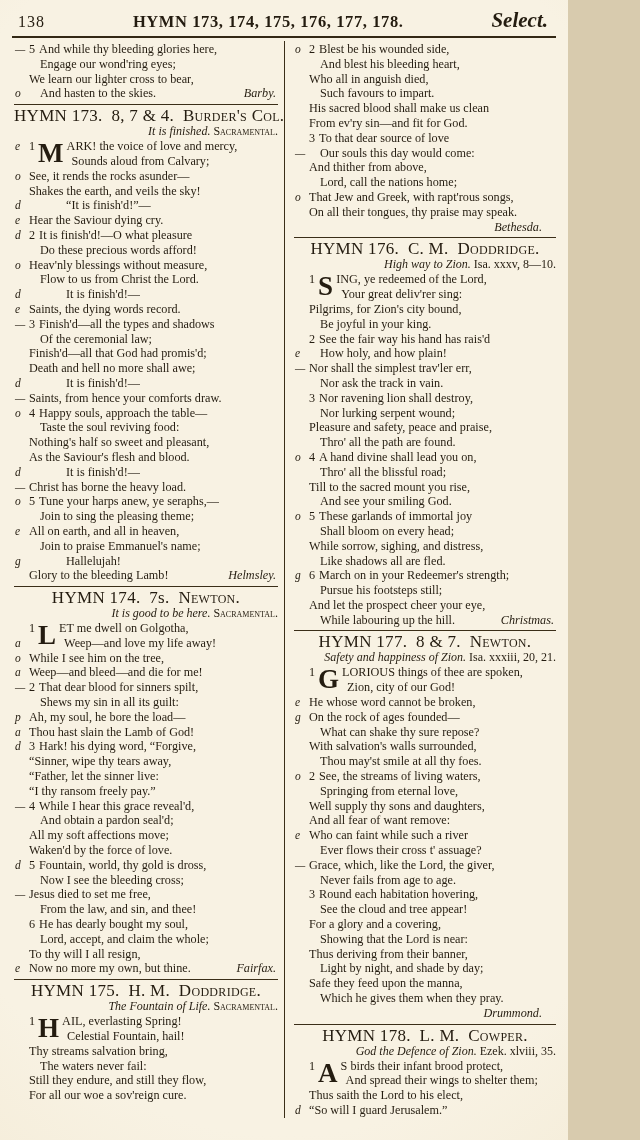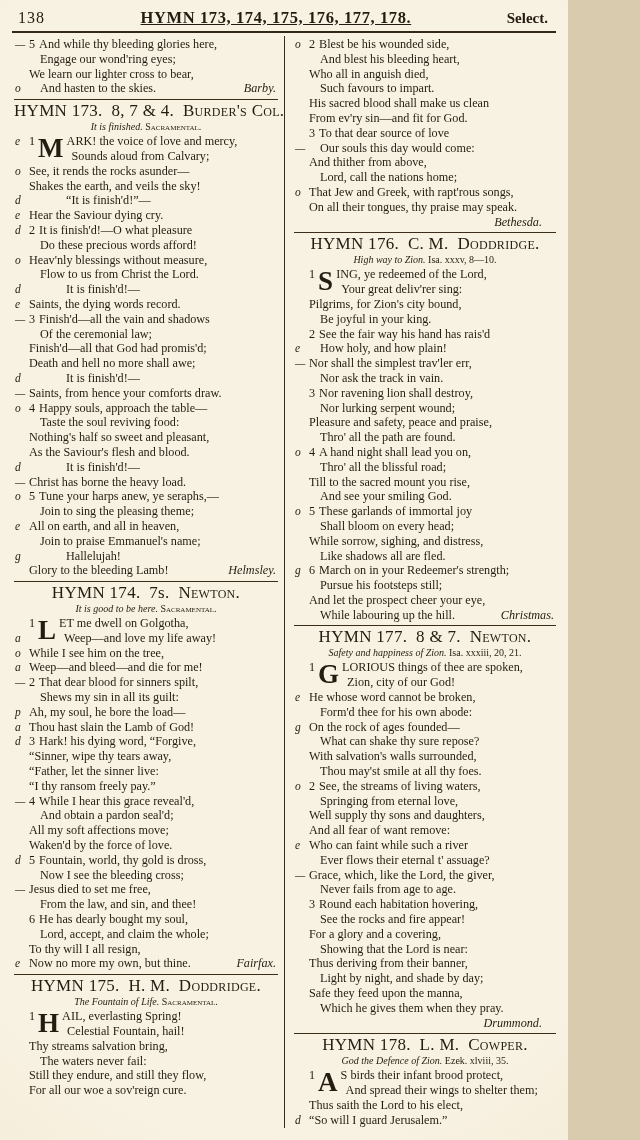--- a/index.html
+++ b/index.html
@@ -14,34 +14,34 @@
     color:#241c10;
     background:
       radial-gradient(150% 105% at 50% 45%, #f8f2e3 52%, #f0e6cd 82%, #e2d3b2 100%);
   }
   
   .pg-header {
     display:flex; align-items:baseline; justify-content:space-between;
     padding:2px 8px 3px 6px;
   }
   .pg-num  { font-size:16px; letter-spacing:1px; }
-  .pg-title{ font-weight:bold; font-size:16.5px; letter-spacing:0.6px;text-decoration:underline; }
-  .pg-section { font-weight:bold; font-size:15px; }
+  .pg-title{ font-weight:bold; font-size:16.5px; letter-spacing:0.6px; }
+  .pg-section { font-weight:bold; font-style:italic; font-size:21px; }
   .header-rule { border-top:2px solid #332815; margin:0 0 3px 0; }
 
   
   .columns { display:flex; align-items:flex-start; }
   .col { width:50%; padding:1px 6px 0 2px; }
   .col-right { border-left:1.3px solid #3a2e18; padding-left:9px; padding-right:0; }
 
   .block.ruled { border-top:1.3px solid #3a2e18; margin-top:3px; padding-top:3px; }
 
   .h-head { text-align:center; font-size:17px; line-height:16px; letter-spacing:0.3px; white-space:nowrap; }
   .sc { font-variant:small-caps; }
-  .h-sub { text-align:center; font-style:italic; font-size:10px; line-height:15px; white-space:nowrap; }
+  .h-sub { text-align:right; font-style:italic; font-size:12px; line-height:15px; white-space:nowrap; }
   .sub-sc  { font-style:normal; font-variant:small-caps; }
   .sub-ref { font-style:normal; }
 
   
   .line {
     position:relative; padding-left:15px;
     font-size:12.2px; line-height:14.8px; white-space:nowrap;
   }
   .line.i1 { padding-left:26px; }
   .line.i2 { padding-left:52px; }
@@ -101,21 +101,21 @@
           <div class="line i0"><span class="mark">o</span><span class="ltext">See, it rends the rocks asunder—</span></div>
           <div class="line i0"><span class="ltext">Shakes the earth, and veils the sky!</span></div>
           <div class="line i2"><span class="mark">d</span><span class="ltext">“It is finish'd!”—</span></div>
           <div class="line i0"><span class="mark">e</span><span class="ltext">Hear the Saviour dying cry.</span></div>
           <div class="line i0"><span class="mark">d</span><span class="vnum">2</span><span class="ltext">It is finish'd!—O what pleasure</span></div>
           <div class="line i1"><span class="ltext">Do these precious words afford!</span></div>
           <div class="line i0"><span class="mark">o</span><span class="ltext">Heav'nly blessings without measure,</span></div>
           <div class="line i1"><span class="ltext">Flow to us from Christ the Lord.</span></div>
           <div class="line i2"><span class="mark">d</span><span class="ltext">It is finish'd!—</span></div>
           <div class="line i0"><span class="mark">e</span><span class="ltext">Saints, the dying words record.</span></div>
-          <div class="line i0"><span class="mark">—</span><span class="vnum">3</span><span class="ltext">Finish'd—all the vain and shadows</span></div>
+          <div class="line i0"><span class="mark">—</span><span class="vnum">3</span><span class="ltext">Finish'd—all the types and shadows</span></div>
           <div class="line i1"><span class="ltext">Of the ceremonial law;</span></div>
           <div class="line i0"><span class="ltext">Finish'd—all that God had promis'd;</span></div>
           <div class="line i0"><span class="ltext">Death and hell no more shall awe;</span></div>
           <div class="line i2"><span class="mark">d</span><span class="ltext">It is finish'd!—</span></div>
           <div class="line i0"><span class="mark">—</span><span class="ltext">Saints, from hence your comforts draw.</span></div>
           <div class="line i0"><span class="mark">o</span><span class="vnum">4</span><span class="ltext">Happy souls, approach the table—</span></div>
           <div class="line i1"><span class="ltext">Taste the soul reviving food:</span></div>
           <div class="line i0"><span class="ltext">Nothing's half so sweet and pleasant,</span></div>
           <div class="line i0"><span class="ltext">As the Saviour's flesh and blood.</span></div>
           <div class="line i2"><span class="mark">d</span><span class="ltext">It is finish'd!—</span></div>
@@ -215,21 +215,21 @@
           <div class="line i0"><span class="ltext">Pilgrims, for Zion's city bound,</span></div>
           <div class="line i1"><span class="ltext">Be joyful in your king.</span></div>
           <div class="line i0"><span class="vnum">2</span><span class="ltext">See the fair way his hand has rais'd</span></div>
           <div class="line i1"><span class="mark">e</span><span class="ltext">How holy, and how plain!</span></div>
           <div class="line i0"><span class="mark">—</span><span class="ltext">Nor shall the simplest trav'ler err,</span></div>
           <div class="line i1"><span class="ltext">Nor ask the track in vain.</span></div>
           <div class="line i0"><span class="vnum">3</span><span class="ltext">Nor ravening lion shall destroy,</span></div>
           <div class="line i1"><span class="ltext">Nor lurking serpent wound;</span></div>
           <div class="line i0"><span class="ltext">Pleasure and safety, peace and praise,</span></div>
           <div class="line i1"><span class="ltext">Thro' all the path are found.</span></div>
-          <div class="line i0"><span class="mark">o</span><span class="vnum">4</span><span class="ltext">A hand night shall lead you on,</span></div>
+          <div class="line i0"><span class="mark">o</span><span class="vnum">4</span><span class="ltext">A hand divine shall lead you on,</span></div>
           <div class="line i1"><span class="ltext">Thro' all the blissful road;</span></div>
           <div class="line i0"><span class="ltext">Till to the sacred mount you rise,</span></div>
           <div class="line i1"><span class="ltext">And see your smiling God.</span></div>
           <div class="line i0"><span class="mark">o</span><span class="vnum">5</span><span class="ltext">These garlands of immortal joy</span></div>
           <div class="line i1"><span class="ltext">Shall bloom on every head;</span></div>
           <div class="line i0"><span class="ltext">While sorrow, sighing, and distress,</span></div>
           <div class="line i1"><span class="ltext">Like shadows all are fled.</span></div>
           <div class="line i0"><span class="mark">g</span><span class="vnum">6</span><span class="ltext">March on in your Redeemer's strength;</span></div>
           <div class="line i1"><span class="ltext">Pursue his footsteps still;</span></div>
           <div class="line i0"><span class="ltext">And let the prospect cheer your eye,</span></div>
@@ -242,35 +242,34 @@
             <span class="dc-body">
               <span class="vnum">1</span>
               <span class="dcap">G</span>
               <span class="dc-text">
                 <span class="dc-l">LORIOUS things of thee are spoken,</span>
                 <span class="dc-l dc-l2">Zion, city of our God!</span>
               </span>
             </span>
           </div>
           <div class="line i0"><span class="mark">e</span><span class="ltext">He whose word cannot be broken,</span></div>
-          <div class="line i1"><span class="ltext">Form'd thee for his own abode:</span></div>
           <div class="line i0"><span class="mark">g</span><span class="ltext">On the rock of ages founded—</span></div>
           <div class="line i1"><span class="ltext">What can shake thy sure repose?</span></div>
           <div class="line i0"><span class="ltext">With salvation's walls surrounded,</span></div>
           <div class="line i1"><span class="ltext">Thou may'st smile at all thy foes.</span></div>
           <div class="line i0"><span class="mark">o</span><span class="vnum">2</span><span class="ltext">See, the streams of living waters,</span></div>
           <div class="line i1"><span class="ltext">Springing from eternal love,</span></div>
           <div class="line i0"><span class="ltext">Well supply thy sons and daughters,</span></div>
           <div class="line i0"><span class="ltext">And all fear of want remove:</span></div>
           <div class="line i0"><span class="mark">e</span><span class="ltext">Who can faint while such a river</span></div>
-          <div class="line i1"><span class="ltext">Ever flows their eternal t' assuage?</span></div>
+          <div class="line i1"><span class="ltext">Ever flows their cross t' assuage?</span></div>
           <div class="line i0"><span class="mark">—</span><span class="ltext">Grace, which, like the Lord, the giver,</span></div>
           <div class="line i1"><span class="ltext">Never fails from age to age.</span></div>
           <div class="line i0"><span class="vnum">3</span><span class="ltext">Round each habitation hovering,</span></div>
-          <div class="line i1"><span class="ltext">See the rocks and fire appear!</span></div>
+          <div class="line i1"><span class="ltext">See the cloud and tree appear!</span></div>
           <div class="line i0"><span class="ltext">For a glory and a covering,</span></div>
           <div class="line i1"><span class="ltext">Showing that the Lord is near:</span></div>
           <div class="line i0"><span class="ltext">Thus deriving from their banner,</span></div>
           <div class="line i1"><span class="ltext">Light by night, and shade by day;</span></div>
           <div class="line i0"><span class="ltext">Safe they feed upon the manna,</span></div>
           <div class="line i1"><span class="ltext">Which he gives them when they pray.</span></div>
           <div class="line attr-line"><span class="attr-only">Drummond.</span></div>
         </div>
         <div class="block ruled">
           <div class="h-head"><span class="h-num">HYMN 178. </span><span class="h-met">L. M. </span><span class="h-auth sc">Cowper.</span></div>

